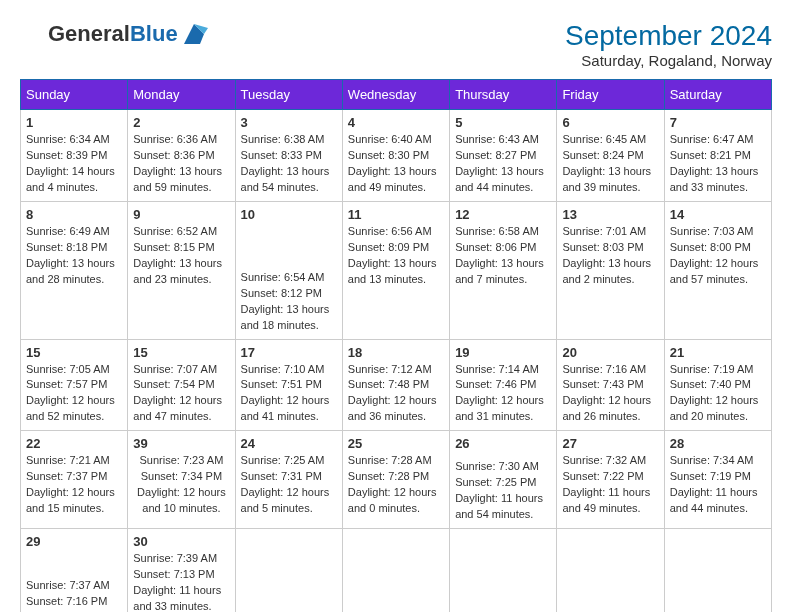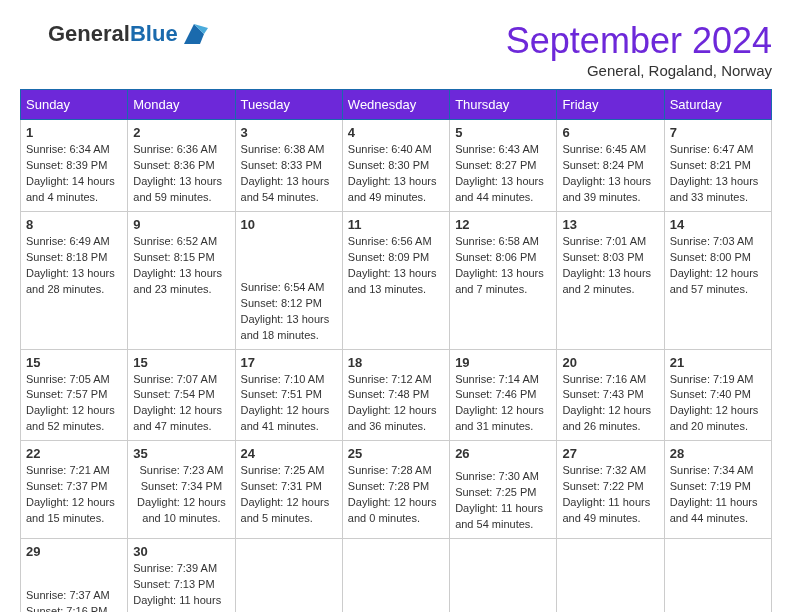--- a/index.html
+++ b/index.html
@@ -33,23 +33,23 @@
     }
     .logo-icon {
       width: 28px;
       height: 28px;
       margin-left: 2px;
     }
     .title-block {
       text-align: right;
     }
     .month-title {
-      font-size: 36px;
+      font-size: 28px;
       font-weight: normal;
-      color: #6d28d9;
+      color: #0369a1;
     }
     .subtitle {
       font-size: 15px;
       color: #333;
     }
     .calendar {
       width: 100%;
       border-collapse: collapse;
       font-size: 11px;
     }
@@ -96,21 +96,21 @@
     <div>
       <span class="logo-text-general">General</span><span class="logo-text-blue">Blue</span>
     </div>
     <svg class="logo-icon" viewBox="0 0 28 28">
       <polygon points="4,24 14,4 24,14 20,24" fill="#1a6aad"></polygon>
       <polygon points="14,4 24,14 28,8" fill="#4aabdb"></polygon>
     </svg>
   </div>
   <div class="title-block">
     <div class="month-title">September 2024</div>
-    <div class="subtitle">General, Rogaland, Norway</div>
+    <div class="subtitle">Saturday, Rogaland, Norway</div>
   </div>
 </div>
 
 <table class="calendar">
   <thead>
     <tr>
     <th>Sunday</th>
         <th>Monday</th>
         <th>Tuesday</th>
         <th>Wednesday</th>
@@ -275,21 +275,21 @@
       </tr>
       <tr>
         <td>
           <span class="day-num">22</span>
           <div class="day-info" style="white-space: pre-line;">Sunrise: 7:21 AM
 Sunset: 7:37 PM
 Daylight: 12 hours
 and 15 minutes.</div>
         </td>
         <td>
-          <span class="day-num">35</span>
+          <span class="day-num">39</span>
           <div class="day-info" style="white-space: pre-line; text-align: center;">Sunrise: 7:23 AM
 Sunset: 7:34 PM
 Daylight: 12 hours
 and 10 minutes.</div>
         </td>
         <td>
           <span class="day-num">24</span>
           <div class="day-info" style="white-space: pre-line;">Sunrise: 7:25 AM
 Sunset: 7:31 PM
 Daylight: 12 hours

